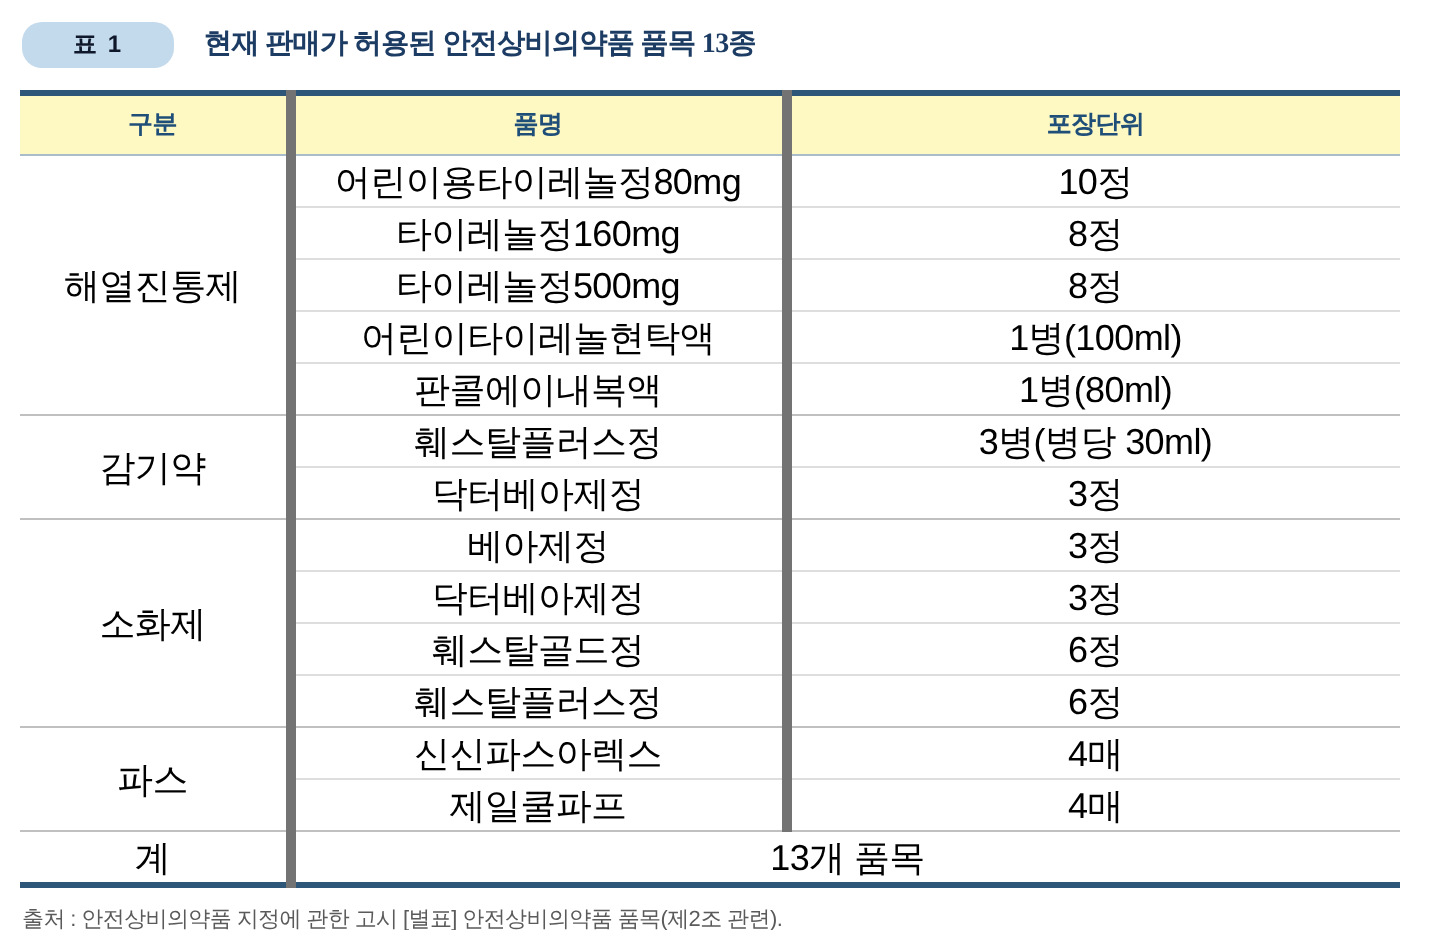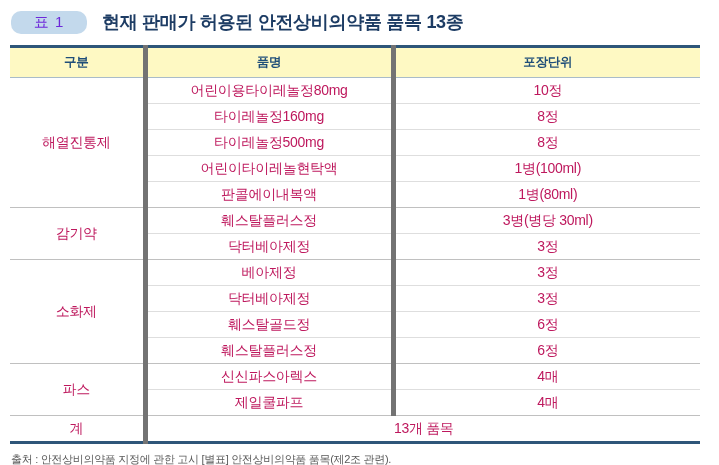--- a/index.html
+++ b/index.html
@@ -19,34 +19,35 @@
     display: flex;
     align-items: center;
     padding: 9px 0 0 11px;
     height: 26px;
   }
   .badge {
     display: inline-flex;
     align-items: center;
     justify-content: center;
     background: #c3d9ec;
-    color: #6d28d9;
-    font-weight: normal;
-    font-size: 15px;
+    color: #0f172a;
+    font-weight: bold;
+    font-size: 12px;
     border-radius: 10px;
     width: 76px;
     height: 23px;
     letter-spacing: 1px;
   }
   .doc-title {
     margin-left: 15px;
     color: #1d3c64;
     font-weight: bold;
-    font-size: 18px;
+    font-size: 14px;
     letter-spacing: -0.3px;
+    font-family: Liberation Serif, serif;
   }
   table.med-table {
     border-collapse: collapse;
     table-layout: fixed;
     width: 690px;
     margin: 10px 0 0 10px;
     border-top: 3px solid #2e5679;
     border-bottom: 3px solid #2e5679;
   }
   .med-table col.c1 { width: 135px; }
@@ -56,22 +57,22 @@
     background: #fef9c3;
     color: #1f4e79;
     font-weight: bold;
     font-size: 12.5px;
     height: 27px;
     text-align: center;
     border-bottom: 1px solid #a9bcc9;
     letter-spacing: -0.3px;
   }
   .med-table td {
-    font-size: 14px;
-    color: #be185d;
+    font-size: 18px;
+    color: #000000;
     text-align: center;
     height: 25px;
     padding: 0;
     border-top: 1px solid #dedede;
     letter-spacing: -0.3px;
     background: #ffffff;
   }
   .med-table .vline { border-left: 5px solid #737373; }
   .med-table tr.group-start td { border-top: 1px solid #c0c0c0; }
   .med-table td.cat { border-top: 1px solid #c0c0c0; font-family: Liberation Serif, serif; }

